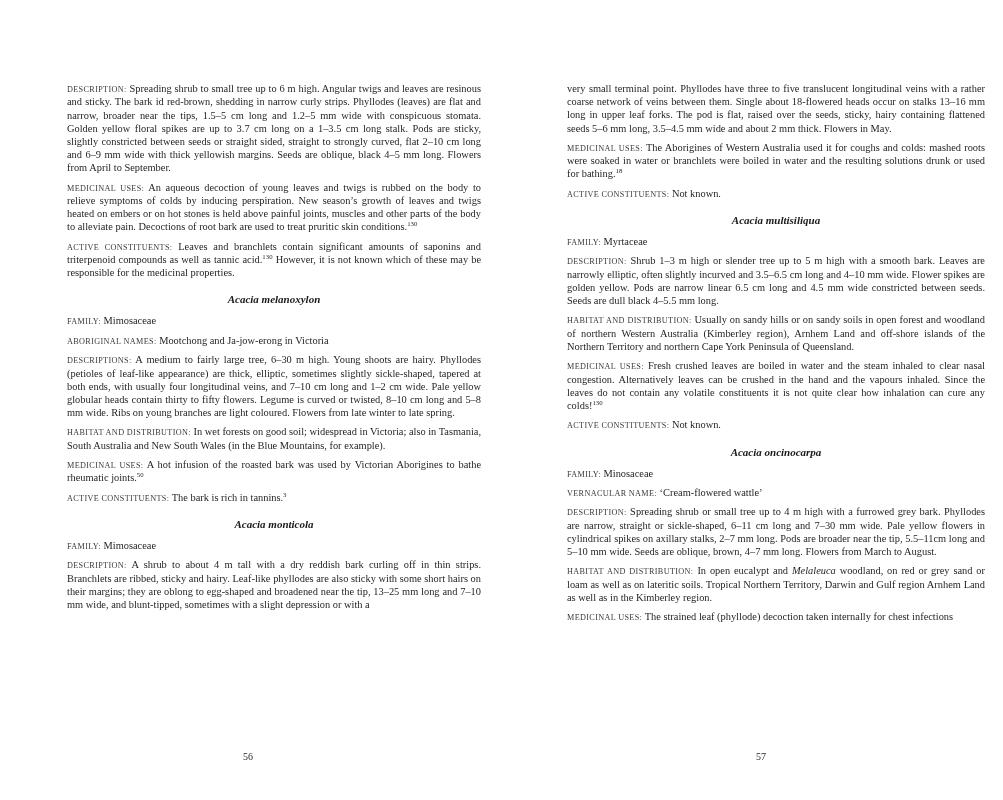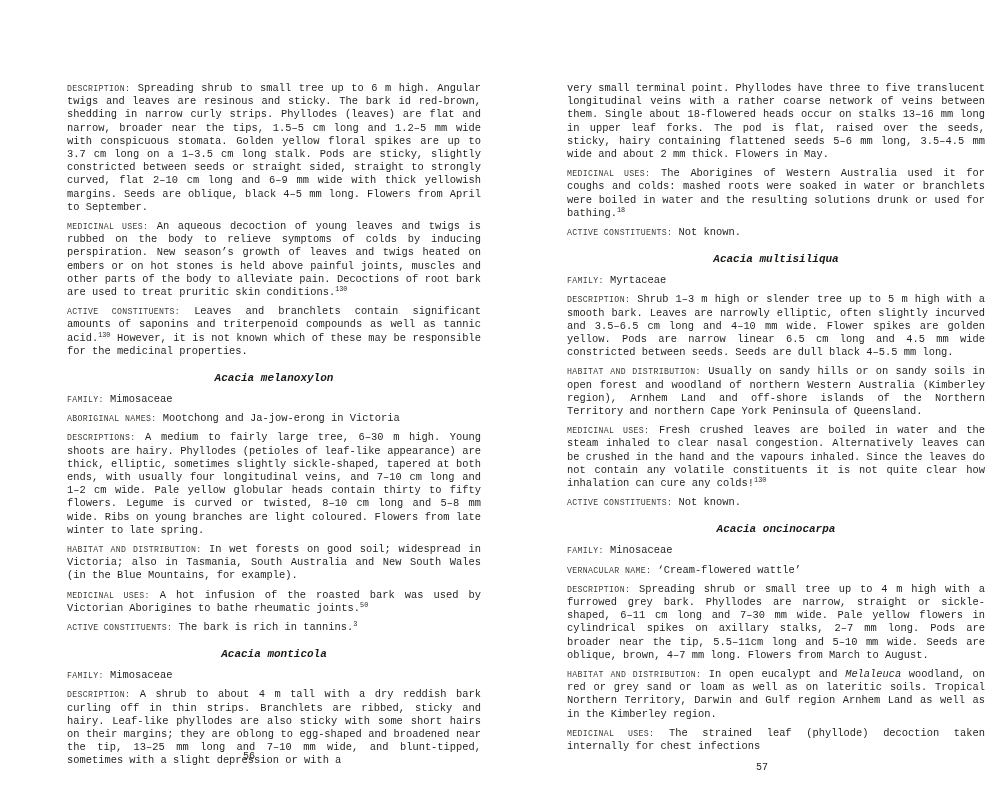--- a/index.html
+++ b/index.html
@@ -2,21 +2,21 @@
 <html><head>
 <meta charset="utf-8">
 <style>
   html, body { margin: 0; padding: 0; background: #ffffff; }
   .spread {
     position: relative;
     width: 1003px;
     height: 800px;
     background: #ffffff;
     overflow: hidden;
-    font-family: Liberation Mono, monospace;
+    font-family: Liberation Serif, serif;
     color: #211f1c;
   }
   .page { position: absolute; top: 0; height: 800px; }
   .page-left  { left: 0; width: 501px; }
   .page-right { left: 501px; width: 502px; }
   .col {
     position: absolute;
     top: 82px;
     text-align: justify;
     font-size: 10.4px;
@@ -44,21 +44,21 @@
     vertical-align: super;
     line-height: 0;
   }
   .page-number {
     position: absolute;
     top: 751px;
     font-size: 10px;
     color: #2a2826;
   }
   .pn-left  { left: 243px; }
-  .pn-right { left: 255px; margin-top: 11px; } 
+  .pn-right { left: 255px; } 
 </style>
 </head>
 <body>
 
 <div class="spread">
   <div class="page page-left">
     <div class="col col-left">
         <p class="block"><span class="label">DESCRIPTION:</span> <span>Spreading shrub to small tree up to 6 m high. Angular twigs and leaves are resinous and sticky. The bark id red-brown, shedding in narrow curly strips. Phyllodes (leaves) are flat and narrow, broader near the tips, 1.5–5 cm long and 1.2–5 mm wide with conspicuous stomata. Golden yellow floral spikes are up to 3.7 cm long on a 1–3.5 cm long stalk. Pods are sticky, slightly constricted between seeds or straight sided, straight to strongly curved, flat 2–10 cm long and 6–9 mm wide with thick yellowish margins. Seeds are oblique, black 4–5 mm long. Flowers from April to September.</span></p>
         <p class="block"><span class="label">MEDICINAL USES:</span> <span>An aqueous decoction of young leaves and twigs is rubbed on the body to relieve symptoms of colds by inducing perspiration. New season’s growth of leaves and twigs heated on embers or on hot stones is held above painful joints, muscles and other parts of the body to alleviate pain. Decoctions of root bark are used to treat pruritic skin conditions.</span><sup>130</sup></p>
         <p class="block"><span class="label">ACTIVE CONSTITUENTS:</span> <span>Leaves and branchlets contain significant amounts of saponins and triterpenoid compounds as well as tannic acid.</span><sup>130</sup><span> However, it is not known which of these may be responsible for the medicinal properties.</span></p>

